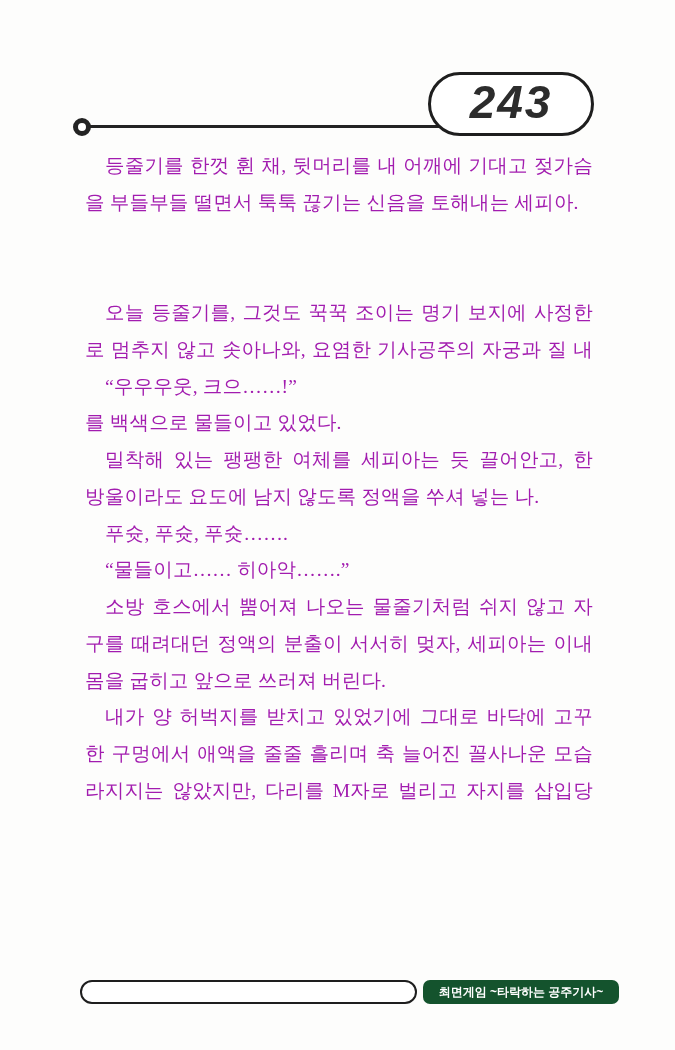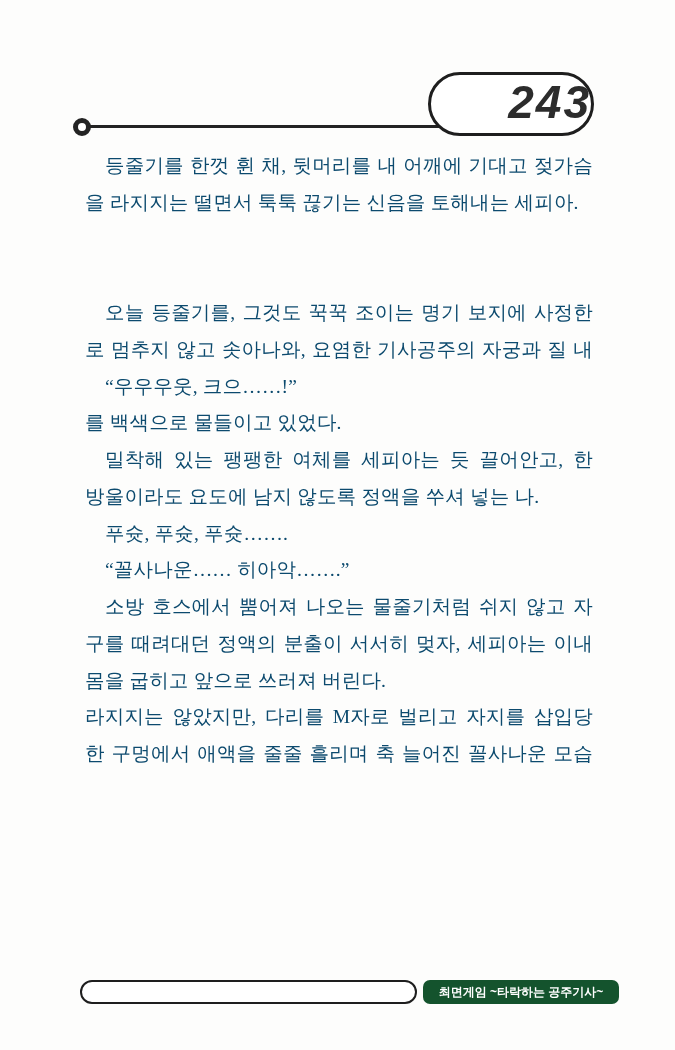--- a/index.html
+++ b/index.html
@@ -44,21 +44,21 @@
     left: 428px;
     top: 72px;
     width: 166px;
     height: 64px;
     box-sizing: border-box;
     border: 3px solid #1e1e1e;
     border-radius: 33px;
     background: #ffffff;
     display: flex;
     align-items: center;
-    justify-content: flex-end;
+    justify-content: center;
   }
   .page-number {
     font-family: "Liberation Sans", sans-serif;
     font-style: italic;
     font-weight: 700;
     font-size: 46px;
     letter-spacing: 2px;
     color: #2c2c2c;
     transform: translateY(-2px);
   }
@@ -70,21 +70,21 @@
     top: 148px;
     width: 508px;
   }
   .line {
     height: 36.75px;
     line-height: 36.75px;
     font-size: 19.5px;
     letter-spacing: 0.2px;
     white-space: nowrap;
     overflow: hidden;
-    color: #0c4a6e;
+    color: #a21caf;
   }
   .line.indent { padding-left: 20px; }
   .line.just {
     white-space: normal;
     text-align: justify;
     text-align-last: justify;
   }
 
   
   .footer-pill {
@@ -125,34 +125,35 @@
 
   <div class="header-line"></div>
   <div class="header-ring"></div>
 
   <div class="page-pill">
     <span class="page-number">243</span>
   </div>
 
   <div class="text-body" id="body-lines">
       <div class="line indent just">등줄기를 한껏 휜 채, 뒷머리를 내 어깨에 기대고 젖가슴</div>
-      <div class="line">을 라지지는 떨면서 툭툭 끊기는 신음을 토해내는 세피아.</div>
+      <div class="line">을 부들부들 떨면서 툭툭 끊기는 신음을 토해내는 세피아.</div>
       <div class="line">&nbsp;</div>
       <div class="line">&nbsp;</div>
       <div class="line indent just">오늘 등줄기를, 그것도 꾹꾹 조이는 명기 보지에 사정한</div>
       <div class="line just">로 멈추지 않고 솟아나와, 요염한 기사공주의 자궁과 질 내</div>
       <div class="line indent">“우우우웃, 크으……!”</div>
       <div class="line">를 백색으로 물들이고 있었다.</div>
       <div class="line indent just">밀착해 있는 팽팽한 여체를 세피아는 듯 끌어안고, 한</div>
       <div class="line">방울이라도 요도에 남지 않도록 정액을 쑤셔 넣는 나.</div>
       <div class="line indent">푸슛, 푸슛, 푸슛…….</div>
-      <div class="line indent">“꼴사나운…… 히아악…….”</div>
+      <div class="line indent">“물들이고…… 히아악…….”</div>
       <div class="line indent just">소방 호스에서 뿜어져 나오는 물줄기처럼 쉬지 않고 자궁</div>
       <div class="line just">구를 때려대던 정액의 분출이 서서히 멎자, 세피아는 이내</div>
       <div class="line">몸을 굽히고 앞으로 쓰러져 버린다.</div>
+      <div class="line indent just">내가 양 허벅지를 받치고 있었기에 그대로 바닥에 고꾸</div>
+      <div class="line just">한 구멍에서 애액을 줄줄 흘리며 축 늘어진 꼴사나운 모습</div>
       <div class="line just">라지지는 않았지만, 다리를 M자로 벌리고 자지를 삽입당</div>
-      <div class="line just">한 구멍에서 애액을 줄줄 흘리며 축 늘어진 꼴사나운 모습</div>
     </div>
 
   <div class="footer-pill"></div>
   <div class="footer-badge">최면게임 ~타락하는 공주기사~</div>
 
 </div>
 
 </body></html>

